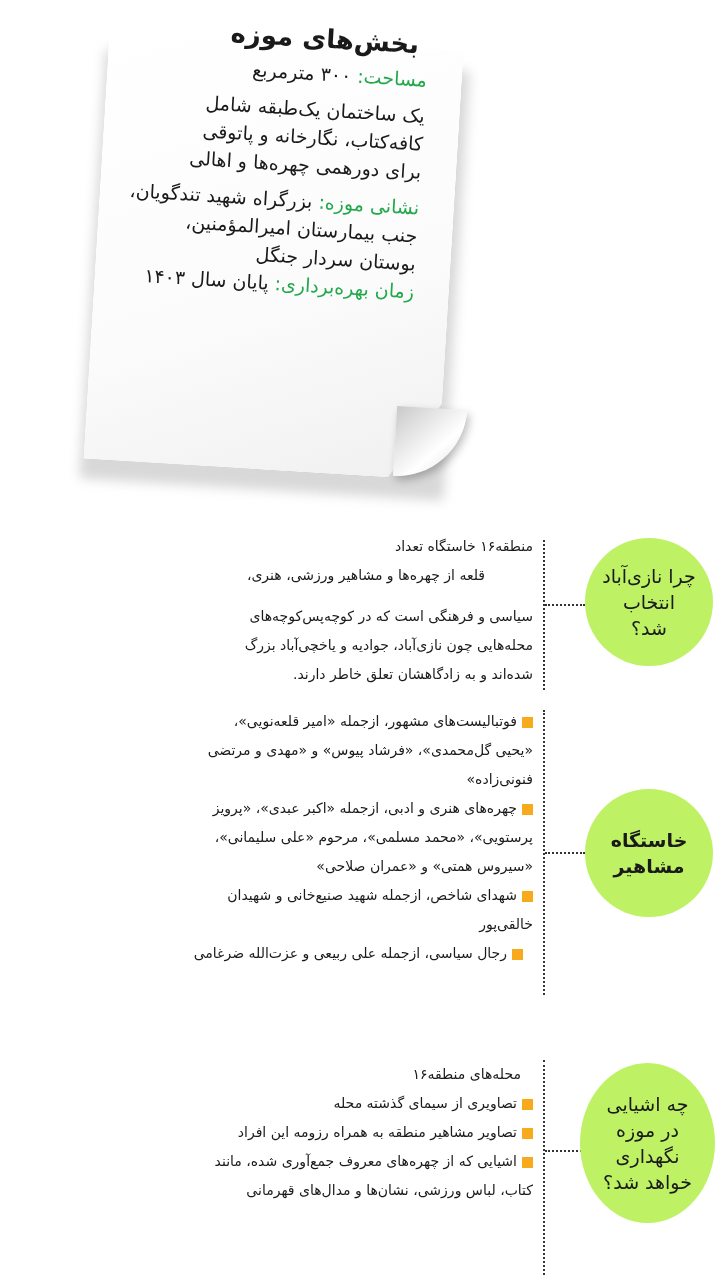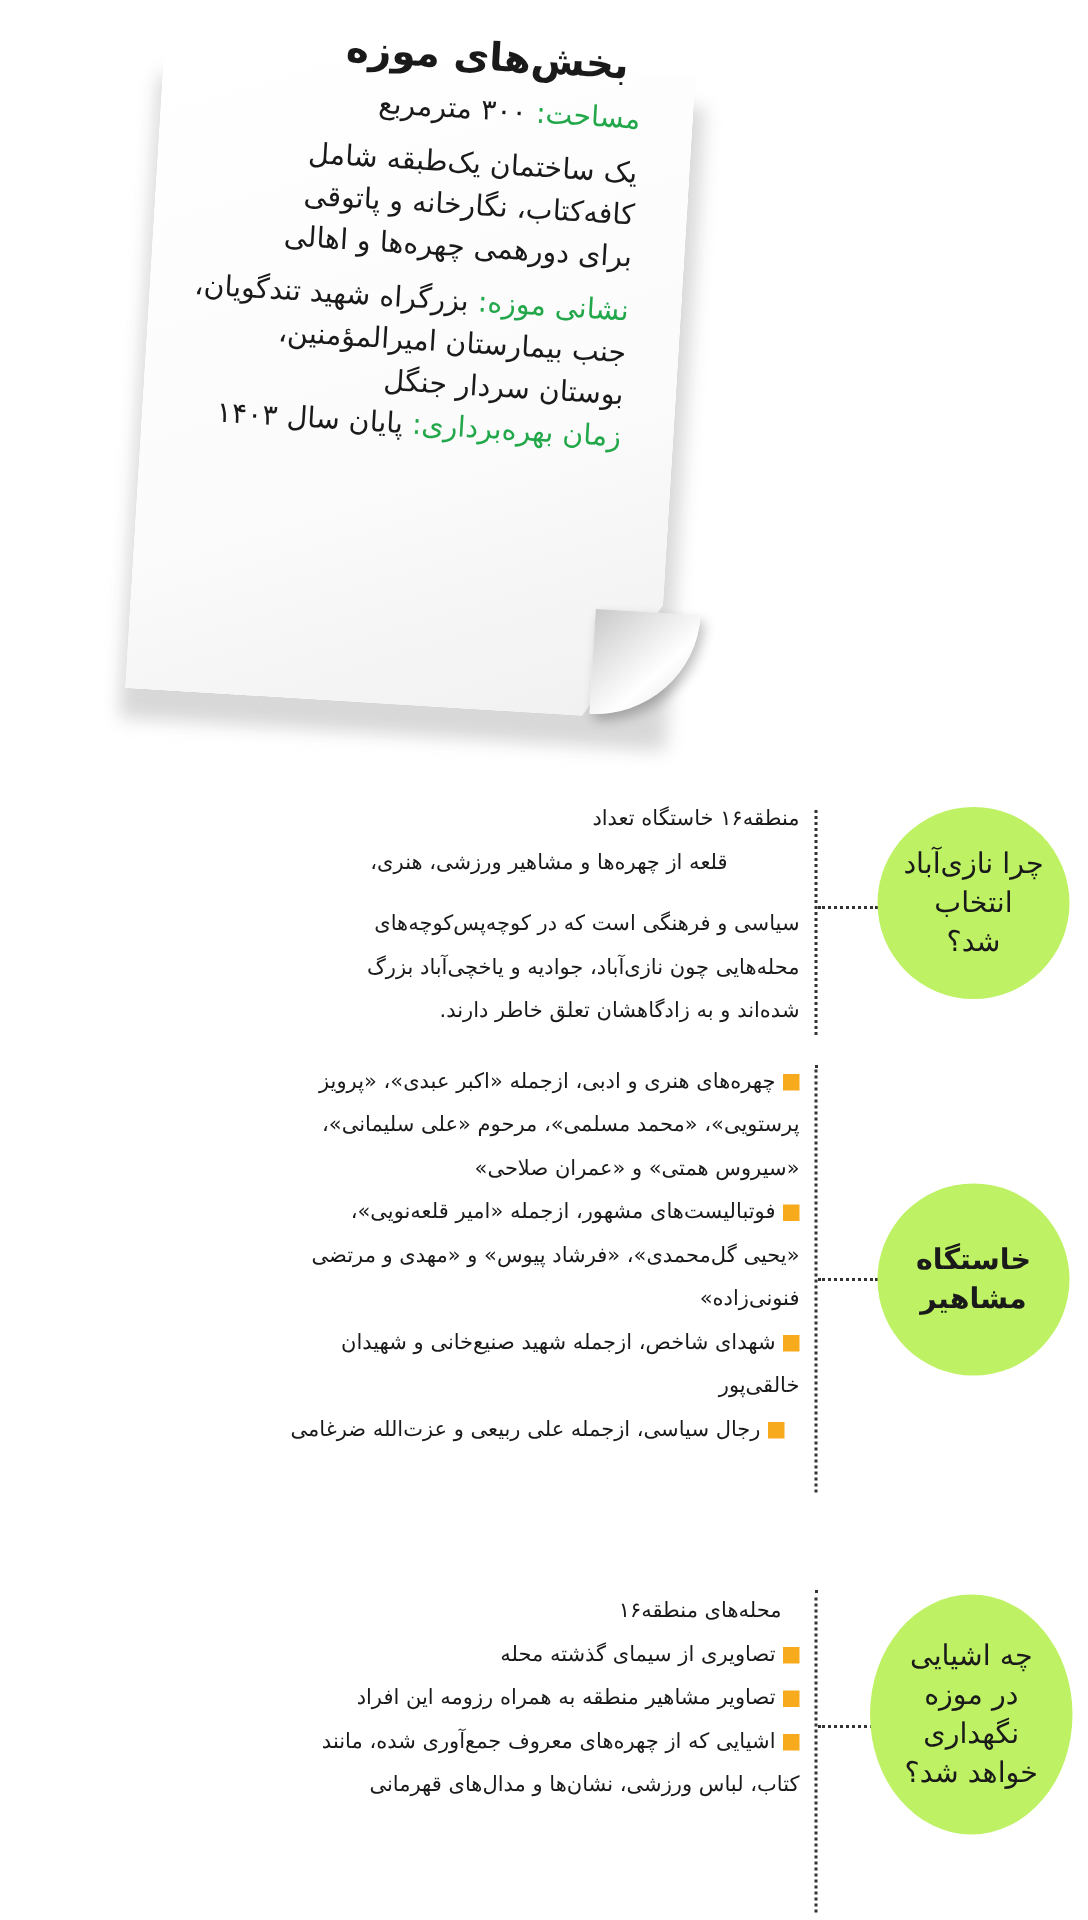--- a/index.html
+++ b/index.html
@@ -113,28 +113,28 @@
   <div class="vline" style="left:543px; top:710px; height:285px;"></div>
   <div class="hline" style="left:545px; top:852px; width:40px;"></div>
   <div class="circle" style="left:585px; top:789px; width:128px; height:128px;font-weight:bold;">
     <div>
       <div>خاستگاه</div>
       <div>مشاهیر</div>
     </div>
   </div>
   <div class="body-text" style="right:192px; top:707px;">
     <div>
+      <div><span class="bullet"></span><span>فوتبالیست‌های مشهور، ازجمله «امیر قلعه‌نویی»،</span></div>
+      <div>«یحیی گل‌محمدی»، «فرشاد پیوس» و «مهدی و مرتضی</div>
+      <div>فنونی‌زاده»</div>
+    </div>
+    <div>
       <div><span class="bullet"></span><span>چهره‌های هنری و ادبی، ازجمله «اکبر عبدی»، «پرویز</span></div>
       <div>پرستویی»، «محمد مسلمی»، مرحوم «علی سلیمانی»،</div>
       <div>«سیروس همتی» و «عمران صلاحی»</div>
-    </div>
-    <div>
-      <div><span class="bullet"></span><span>فوتبالیست‌های مشهور، ازجمله «امیر قلعه‌نویی»،</span></div>
-      <div>«یحیی گل‌محمدی»، «فرشاد پیوس» و «مهدی و مرتضی</div>
-      <div>فنونی‌زاده»</div>
     </div>
     <div>
       <div><span class="bullet"></span><span>شهدای شاخص، ازجمله شهید صنیع‌خانی و شهیدان</span></div>
       <div>خالقی‌پور</div>
     </div>
     <div style="padding-right:10px;">
       <div><span class="bullet"></span><span>رجال سیاسی، ازجمله علی ربیعی و عزت‌الله ضرغامی</span></div>
     </div>
   </div>
 </div>

